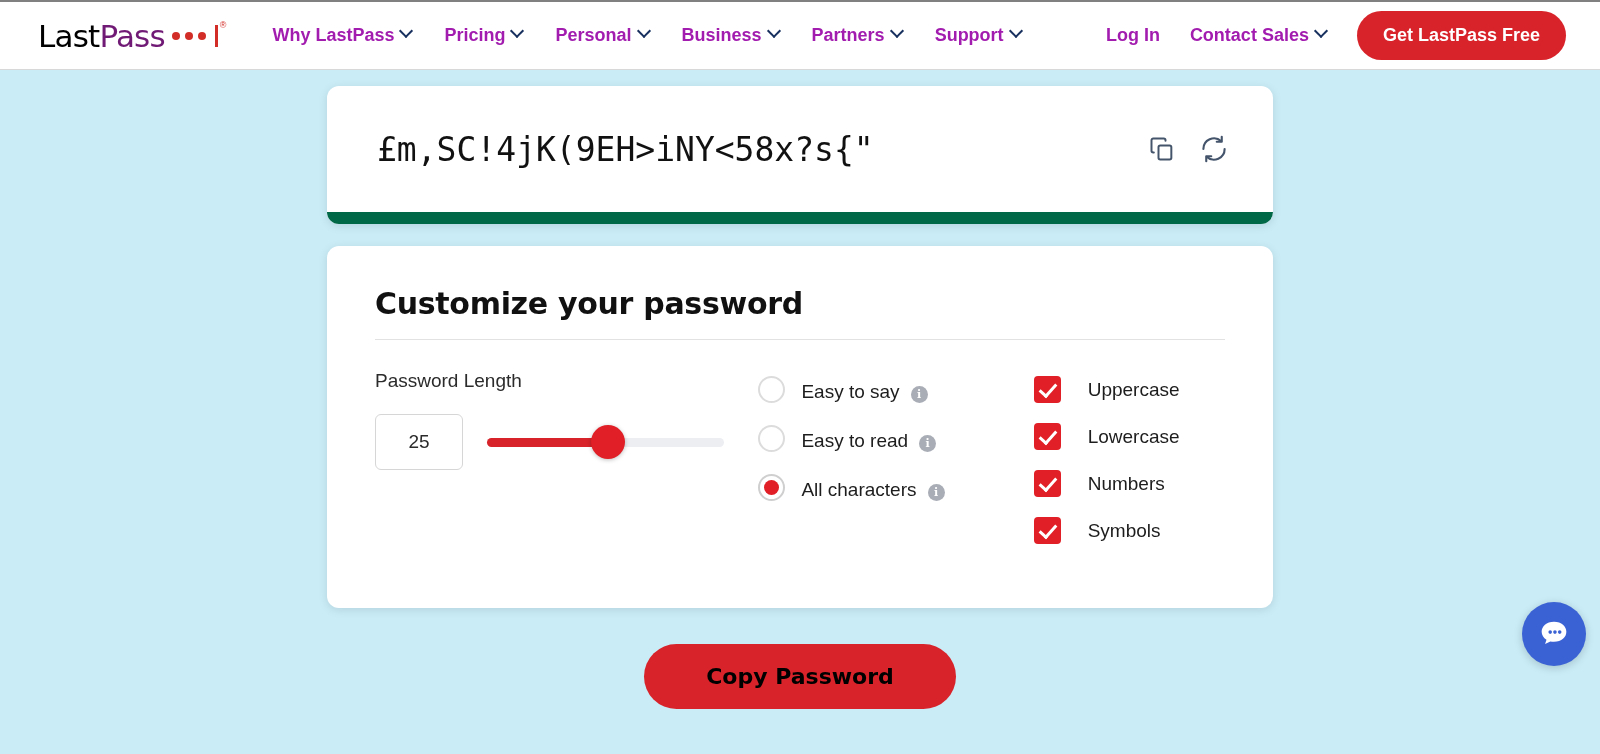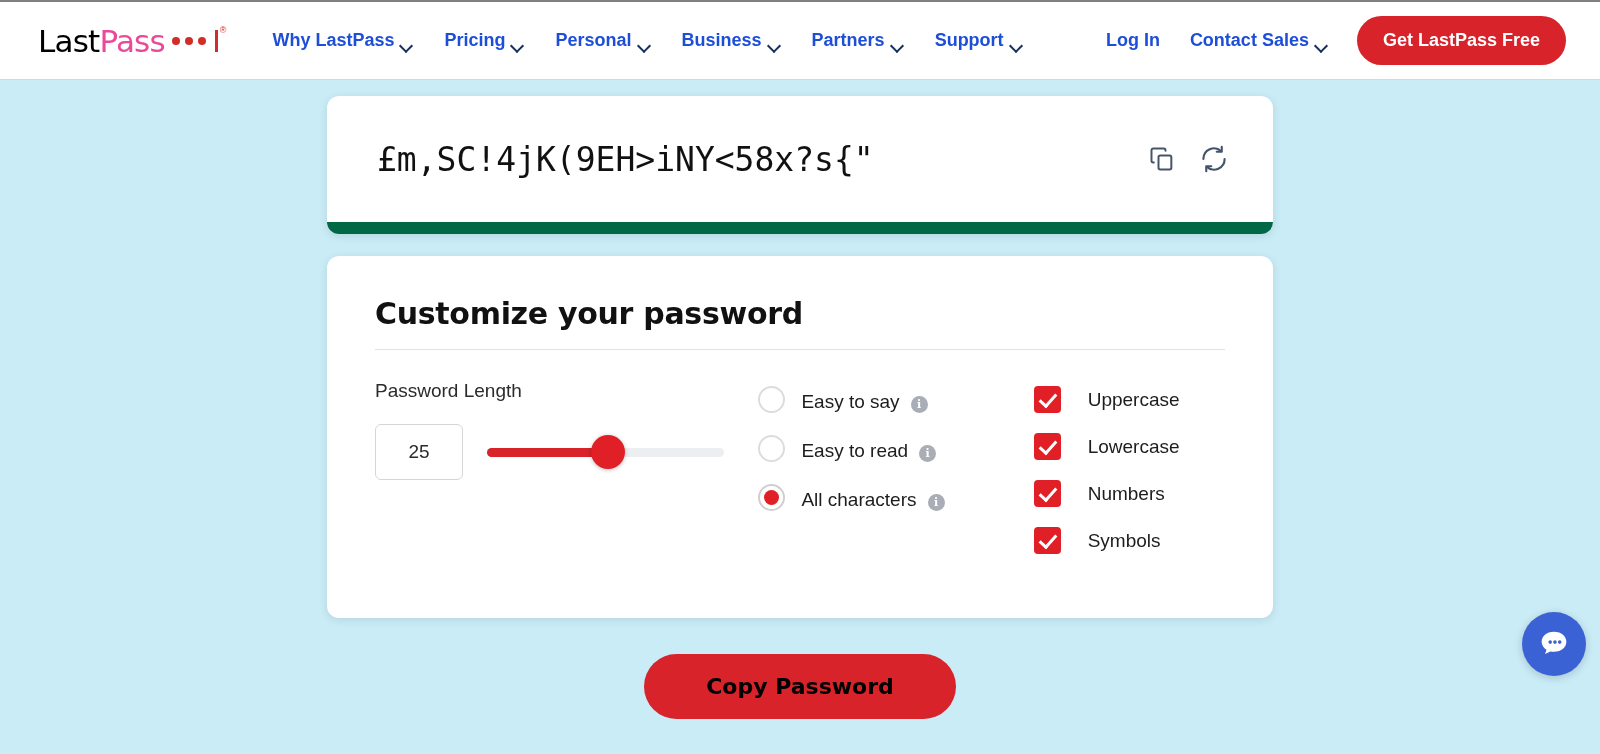--- a/index.html
+++ b/index.html
@@ -11,21 +11,21 @@
   }
 
   body {
     font-family: "Liberation Sans", sans-serif;
     background: #c9ecf7;
     position: relative;
   }
 
   
   .navbar {
-    height: 80px;
+    height: 70px;
     background: #ffffff;
     border-top: 2px solid #808080;
     border-bottom: 1px solid #d8d8d8;
     display: flex;
     align-items: center;
     padding: 0 34px 0 38px;
     position: relative;
     z-index: 5;
   }
 
@@ -39,21 +39,21 @@
     font-family: "DejaVu Sans", sans-serif;
     font-size: 31px;
     font-weight: 400;
     color: #000000;
     letter-spacing: -0.8px;
   }
   .logo-pass {
     font-family: "DejaVu Sans", sans-serif;
     font-size: 31px;
     font-weight: 400;
-    color: #ec4899;
+    color: #701a75;
     letter-spacing: -0.8px;
   }
   .logo-dots {
     display: flex;
     align-items: center;
     margin-left: 7px;
     gap: 5px;
   }
   .logo-dot {
     width: 8px; height: 8px;
@@ -74,25 +74,25 @@
   }
 
   .nav-links {
     display: flex;
     align-items: center;
     gap: 32px;
     flex: 1;
   }
   .nav-item {
     display: flex;
-    align-items: flex-end;
+    align-items: flex-start;
     gap: 7px;
     font-size: 18px;
     font-weight: 700;
-    color: #1d4ed8;
+    color: #a21caf;
     cursor: pointer;
     white-space: nowrap;
   }
   .chev {
     width: 11px; height: 11px;
     position: relative;
     flex: none;
   }
   .chev::before {
     content: "";

